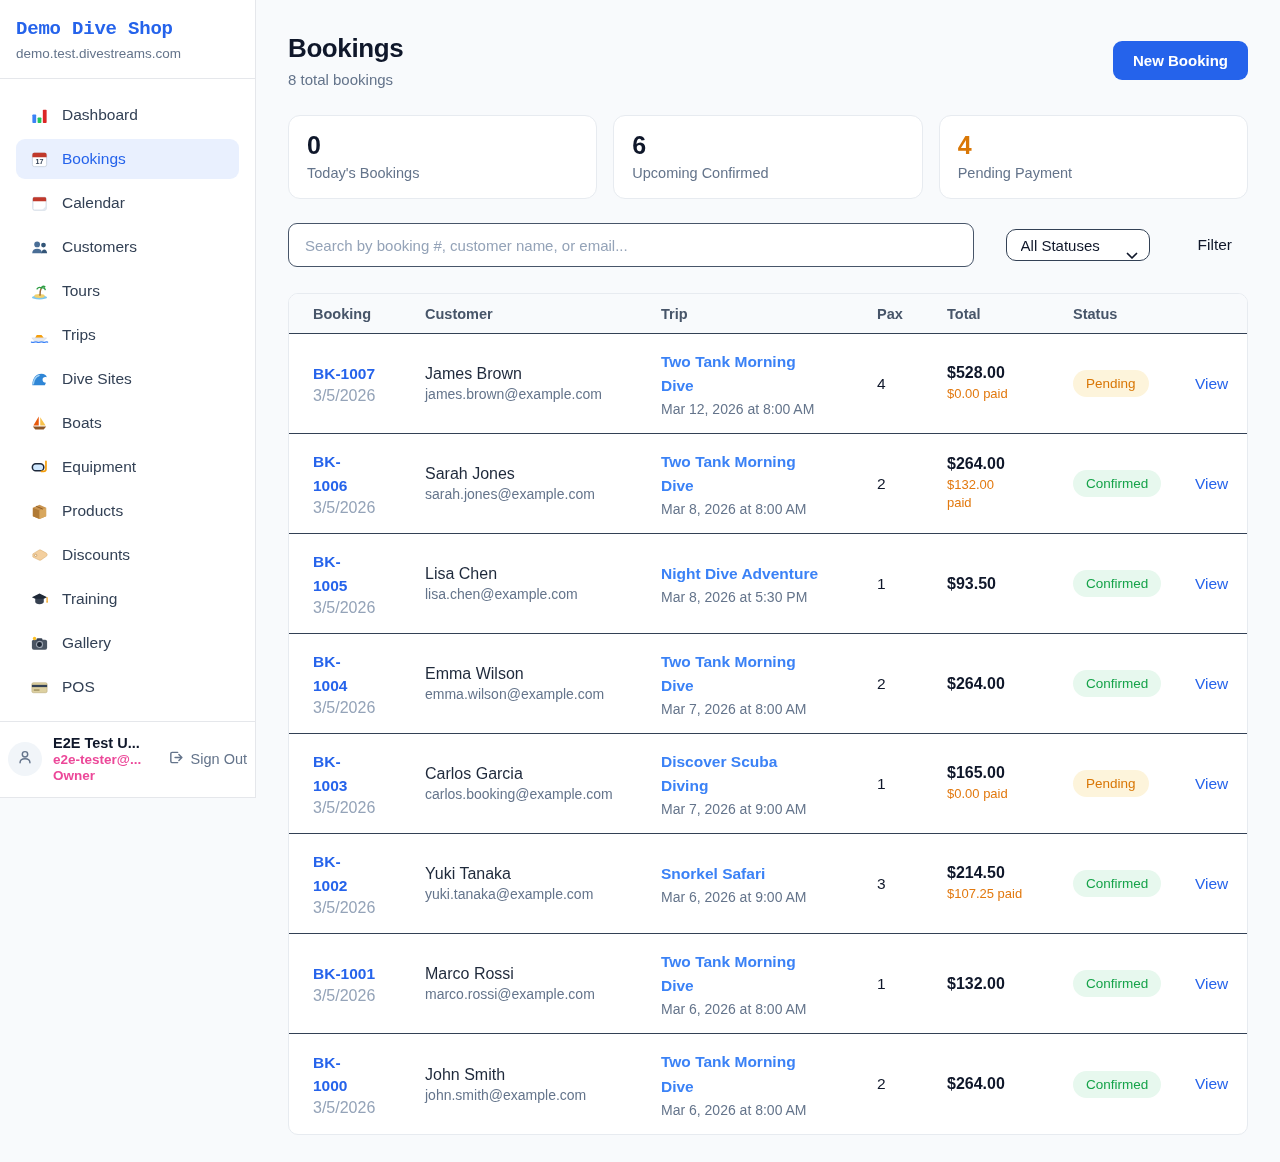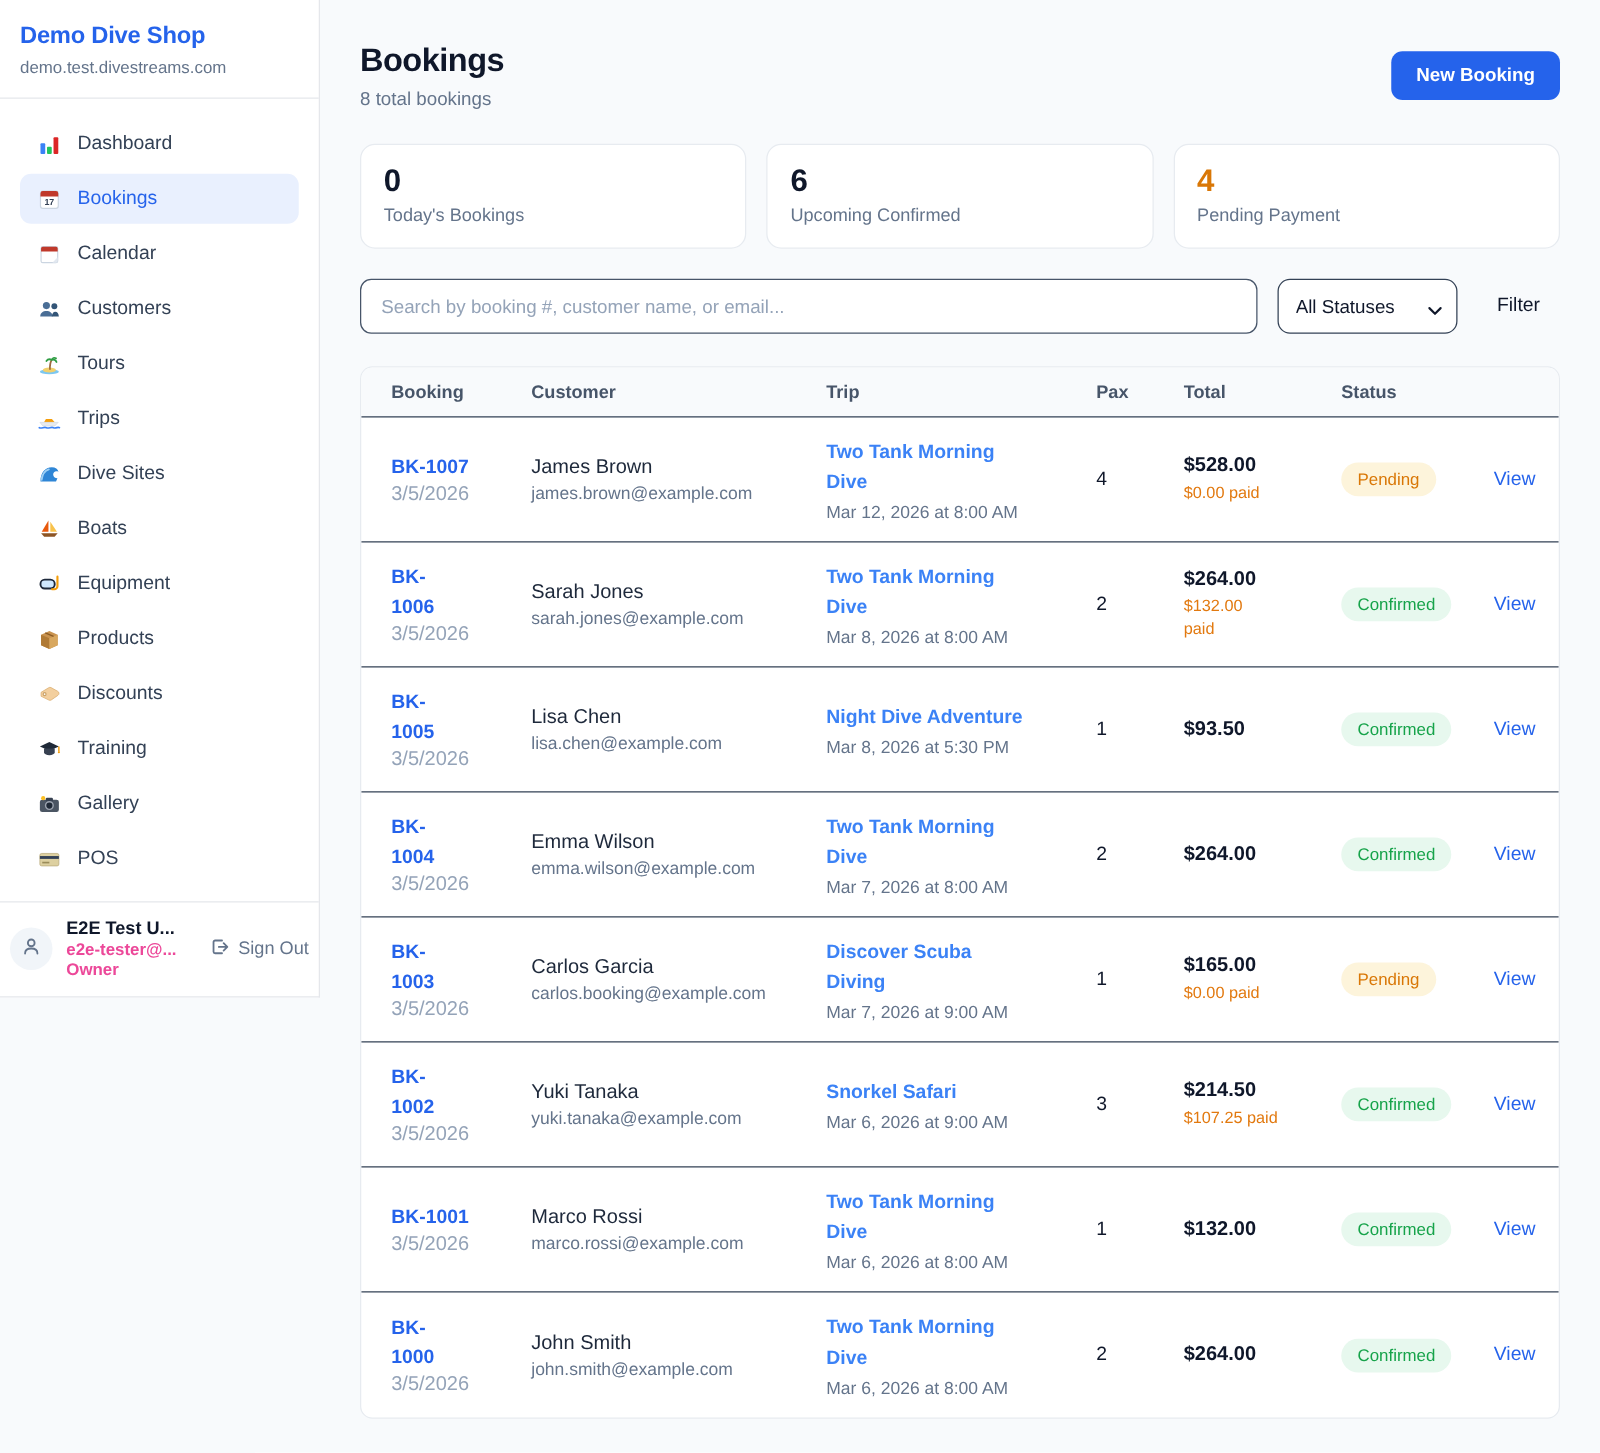--- a/index.html
+++ b/index.html
@@ -13,21 +13,21 @@
   }
 
   
   .sidebar {
     position: absolute; left: 0; top: 0; width: 256px;
     background: #ffffff;
     border-right: 1px solid #e5e7eb;
     border-bottom: 1px solid #e5e7eb;
   }
   .brand { padding: 18px 16px 17px; border-bottom: 1px solid #e5e7eb; }
-  .brand-name { color: var(--accent); font-size: 19px; font-weight: 700; letter-spacing: -0.2px; }
+  .brand-name { color: var(--accent); font-size: 19px; font-weight: 700; letter-spacing: -0.2px; font-family: Liberation Mono, monospace; }
   .brand-domain { margin-top: 6px; color: #64748b; font-size: 13.5px; }
   .nav { padding: 16px 16px 10px; }
   .nav-item {
     display: flex; align-items: center; gap: 13px;
     height: 40px; margin-bottom: 4px; padding: 0 14px;
     border-radius: 9px; cursor: pointer;
     color: #334155; font-size: 15.5px; text-align: right;
   }
   .nav-item.active { background: #e9f0fe; color: var(--accent); font-weight: 500; }
   .nav-icon { width: 19px; height: 19px; flex: 0 0 19px; display: inline-flex; }
@@ -66,30 +66,30 @@
 
   .stats-row { display: flex; gap: 16px; margin-top: 27px; }
   .stat-card {
     flex: 1; background: #fff; border: 1px solid #e7ebf0; border-radius: 12px;
     padding: 15px 18px 16px; height: 84px;
   }
   .stat-value { font-size: 25px; font-weight: 700; color: #0f172a; }
   .stat-value.orange { color: #d97706; }
   .stat-label { margin-top: 5px; font-size: 14.5px; color: #64748b; }
 
-  .filter-row { display: flex; align-items: center; gap: 16px; margin-top: 24px; }
+  .filter-row { display: flex; align-items: center; gap: 32px; margin-top: 24px; }
   .search-input {
     flex: 1; height: 44px; background: #fff;
     border: 1px solid #475569; border-radius: 9px;
     padding: 0 16px; font-size: 15px; font-family: inherit; color: #0f172a;
   }
   .search-input::placeholder { color: #94a3b8; }
   .select-wrap { position: relative; width: 144px; flex: 0 0 144px; }
   .status-select {
-    width: 100%; height: 44px; background: #fff;
+    width: 100%; height: 32px; background: #fff;
     border: 1px solid #334155; border-radius: 10px;
     padding: 0 30px 0 14px; font-size: 15px; font-family: inherit; color: #0f172a;
     appearance: none; -webkit-appearance: none; cursor: pointer;
   }
   .select-chevron { position: absolute; right: 12px; top: 17px; pointer-events: none; }
   .filter-label {
     background: none; border: none; cursor: pointer; font-family: inherit;
     font-size: 15.5px; color: #0f172a; padding: 0 16px 0 16px; font-weight: 500; text-align: right;
   }
 

